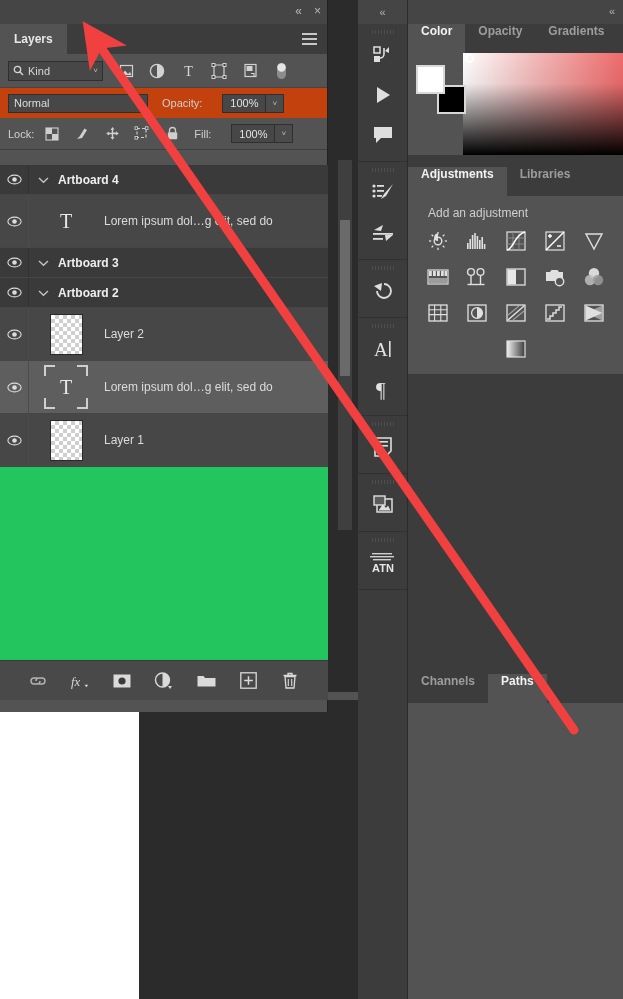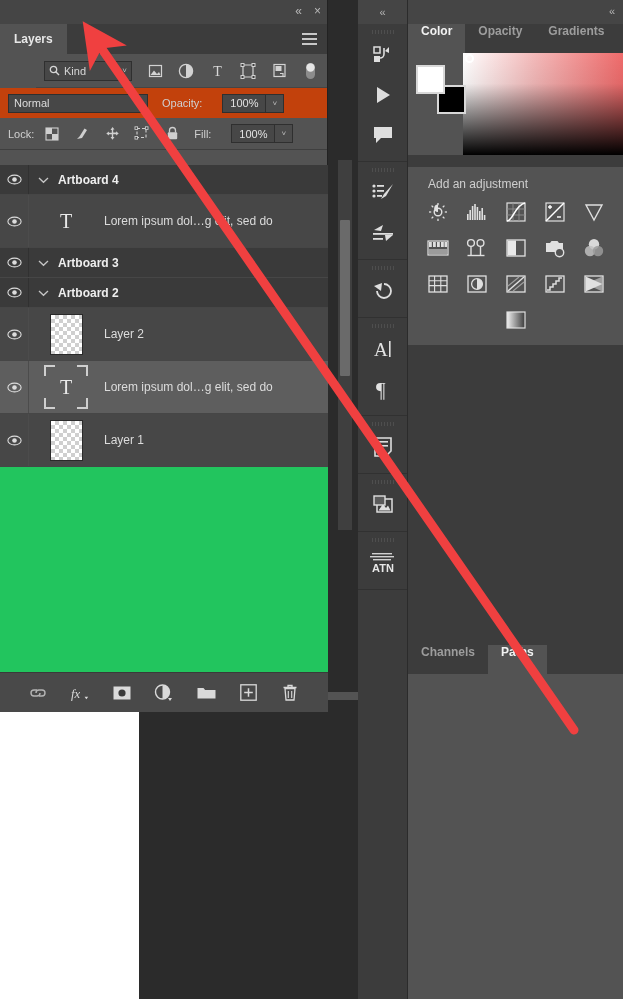--- a/index.html
+++ b/index.html
@@ -27,21 +27,21 @@
 
   .lp-tabrow { position: relative; height: 30px; background: #3c3c3c; }
   .lp-tab {
     position: absolute; left: 0; top: 0; height: 30px; padding: 8px 14px;
     display: flex; align-items: center;
     background: #535353; color: #e8e8e8; font-size: 12px; font-weight: bold;
   }
   .lp-burger { position: absolute; right: 10px; top: 9px; width: 15px; }
   .lp-burger i { display: block; height: 2px; background: #c8c8c8; margin-bottom: 3px; }
 
-  .lp-filterrow { height: 34px; background: #535353; display: flex; align-items: center; padding: 0 8px; border-bottom: 1px solid #454545; margin-left: 36px; }
+  .lp-filterrow { height: 34px; background: #535353; display: flex; align-items: center; padding: 0 8px; border-bottom: 1px solid #454545; }
   .kind-box {
     width: 95px; height: 20px; background: #474747; border: 1px solid #2f2f2f;
     display: flex; align-items: center; padding: 0 4px; gap: 4px; position: relative;
   }
   .kind-box .ktext { color: #d6d6d6; font-size: 11px; }
   .kind-box .kcaret { position: absolute; right: 4px; color: #bdbdbd; font-size: 8px; }
   .filter-icons { display: flex; align-items: center; gap: 13px; margin-left: 14px; }
   .filter-icons > span { display: inline-flex; align-items: center; justify-content: center; width: 18px; height: 18px; }
 
   .lp-blendrow { height: 30px; background: #c2410c; display: flex; align-items: center; padding: 0 8px; }
@@ -77,21 +77,21 @@
   }
   .tthumb { position: relative; width: 44px; height: 44px; display: flex; align-items: center; justify-content: center; }
   .tthumb .Tg { color: #e9e9e9; font-size: 20px; font-family: "Liberation Serif", serif; }
   .tthumb .c { position: absolute; width: 11px; height: 11px; border-color: #cfcfcf; border-style: solid; border-width: 0; }
   .tthumb .c.tl { left: 0; top: 0; border-left-width: 2px; border-top-width: 2px; }
   .tthumb .c.tr { right: 0; top: 0; border-right-width: 2px; border-top-width: 2px; }
   .tthumb .c.bl { left: 0; bottom: 0; border-left-width: 2px; border-bottom-width: 2px; }
   .tthumb .c.br { right: 0; bottom: 0; border-right-width: 2px; border-bottom-width: 2px; }
   .layer-name { color: #dcdcdc; font-size: 12px; }
 
-  .lp-footer { position: absolute; left: 0; bottom: 0; width: 328px; height: 40px; background: #494949; border-top: 1px solid #3a3a3a; display: flex; align-items: center; justify-content: center; gap: 22px; }
+  .lp-footer { position: absolute; left: 0; bottom: 12px; width: 328px; height: 40px; background: #494949; border-top: 1px solid #3a3a3a; display: flex; align-items: center; justify-content: center; gap: 22px; }
   .lp-footer > span { display: inline-flex; align-items: center; justify-content: center; width: 20px; height: 20px; }
 
   
   .lp-scroll { position: absolute; left: 338px; top: 160px; width: 14px; height: 370px; background: #3f3f3f; }
   .lp-scroll .thumb-sb { position: absolute; left: 2px; top: 60px; width: 10px; height: 156px; background: #6a6a6a; border-radius: 1px; }
 
   
   .rail { position: absolute; left: 358px; top: 0; width: 50px; height: 999px; background: #3c3c3c; border-right: 1px solid #2b2b2b; }
   .rail-top { height: 24px; display: flex; align-items: center; justify-content: center; color: #b5b5b5; font-size: 11px; background: #454545; }
   .rail-group { border-bottom: 1px solid #313131; padding: 4px 0 6px; }
@@ -581,20 +581,28 @@
         <div class="sw bg"></div>
         <div class="sw fg"></div>
       </div>
       <div class="ramp">
         <div class="picker"></div>
       </div>
     </div>
 
     <div class="dock-gap" style="height:12px"></div>
 
+    <div class="tabstrip">
+      <div class="tab active">
+        <span>Adjustments</span>
+      </div>
+      <div class="tab">
+        <span>Libraries</span>
+      </div>
+    </div>
     <div class="adj-body">
       <div class="adj-title">Add an adjustment</div>
       <div class="adj-grid">
         <span>
           <svg width="20" height="20" viewBox="0 0 20 20">
               <circle cx="10" cy="10" r="3.8" fill="none" stroke="#e0e0e0" stroke-width="1.4"></circle>
               <path d="M10 10 a3.8 3.8 0 0 1 0 -7.6 Z" fill="#e0e0e0"></path>
               <g stroke="#e0e0e0" stroke-width="1.3">
                 <path d="M10 1 v2.2"></path>
                 <path d="M10 16.8 v2.2"></path>

